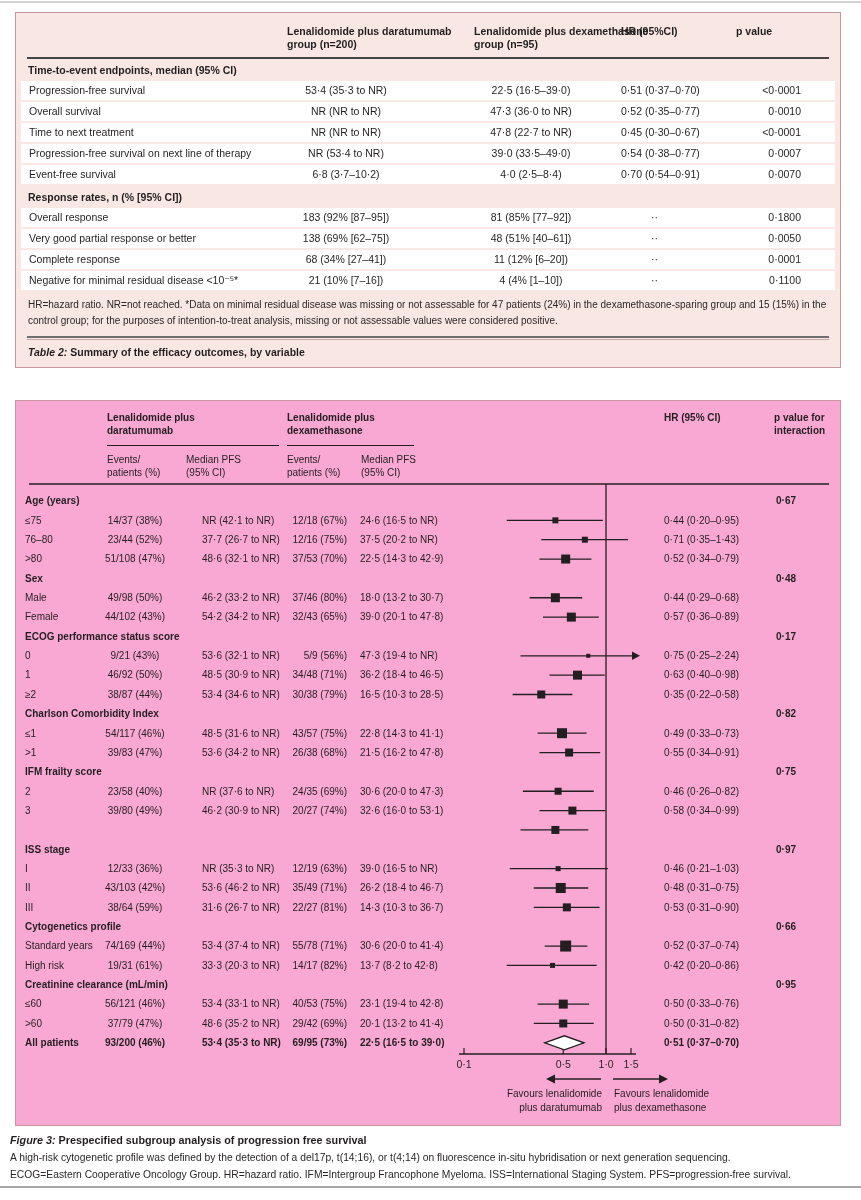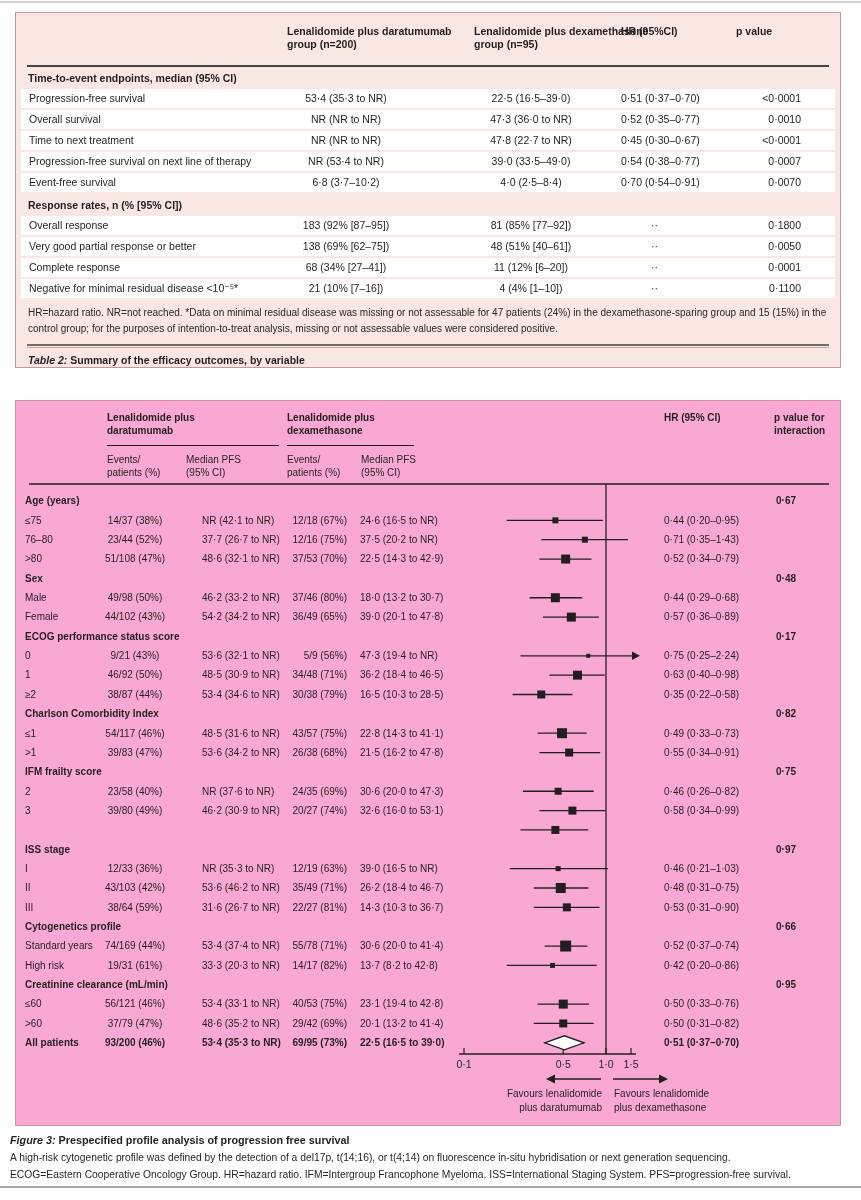--- a/index.html
+++ b/index.html
@@ -10,21 +10,21 @@
   }
   .abs{position:absolute;}
   
   #top-rule{left:0;top:1px;width:861px;height:2px;background:#d2d2d2;}
   
   #table2-panel{
     left:15px;top:12px;width:826px;height:356px;
     background:#f8e7e2;border:1.5px solid #c9969e;box-sizing:border-box;
     font-size:10.5px;
   }
-  .t2-headerrow{position:relative;height:52px;}
+  .t2-headerrow{position:relative;height:44px;}
   .t2h{position:absolute;top:12px;font-weight:bold;line-height:13px;}
   .t2h.g1{left:271px;width:175px;}
   .t2h.g2{left:458px;width:180px;}
   .t2h.hr{left:605px;}
   .t2h.pv{left:720px;}
   .t2-rule{margin:0 11px;height:2px;background:#454545;}
   .t2-band{height:22px;line-height:22px;font-weight:bold;padding-left:12px;}
   .t2-row{
     position:relative;height:19px;line-height:19px;
     background:#ffffff;margin:0 5px 2px 5px;
@@ -255,21 +255,21 @@
     <span class="m1">46·2 (33·2 to NR)</span>
     <span class="e2">37/46 (80%)</span>
     <span class="m2">18·0 (13·2 to 30·7)</span>
     <span class="hrt">0·44 (0·29–0·68)</span>
     <span class="pv"></span>
   </div>
       <div class="frow" style="top: 206.4px;">
     <span class="lbl">Female</span>
     <span class="e1">44/102 (43%)</span>
     <span class="m1">54·2 (34·2 to NR)</span>
-    <span class="e2">36/49 (65%)</span>
+    <span class="e2">32/43 (65%)</span>
     <span class="m2">39·0 (20·1 to 47·8)</span>
     <span class="hrt">0·57 (0·36–0·89)</span>
     <span class="pv"></span>
   </div>
       <div class="frow section" style="top: 225.75px;">
     <span class="lbl">ECOG performance status score</span>
     <span class="e1"></span>
     <span class="m1"></span>
     <span class="e2"></span>
     <span class="m2"></span>
@@ -523,19 +523,19 @@
     <div>plus daratumumab</div>
   </div>
   <div class="fav" id="fav-right">
     <div>Favours lenalidomide</div>
     <div>plus dexamethasone</div>
   </div>
 </div>
 
 <div id="fig-caption" class="abs">
   <div id="fig-cap-line1">
-    <span class="ital">Figure 3:</span><span> Prespecified profile analysis of progression free survival</span>
+    <span class="ital">Figure 3:</span><span> Prespecified subgroup analysis of progression free survival</span>
   </div>
   <div class="fig-cap-note">A high-risk cytogenetic profile was defined by the detection of a del17p, t(14;16), or t(4;14) on fluorescence in-situ hybridisation or next generation sequencing.</div>
   <div class="fig-cap-note">ECOG=Eastern Cooperative Oncology Group. HR=hazard ratio. IFM=Intergroup Francophone Myeloma. ISS=International Staging System. PFS=progression-free survival.</div>
 </div>
 
 <div id="bottom-rule" class="abs"></div>
 
 </body></html>

